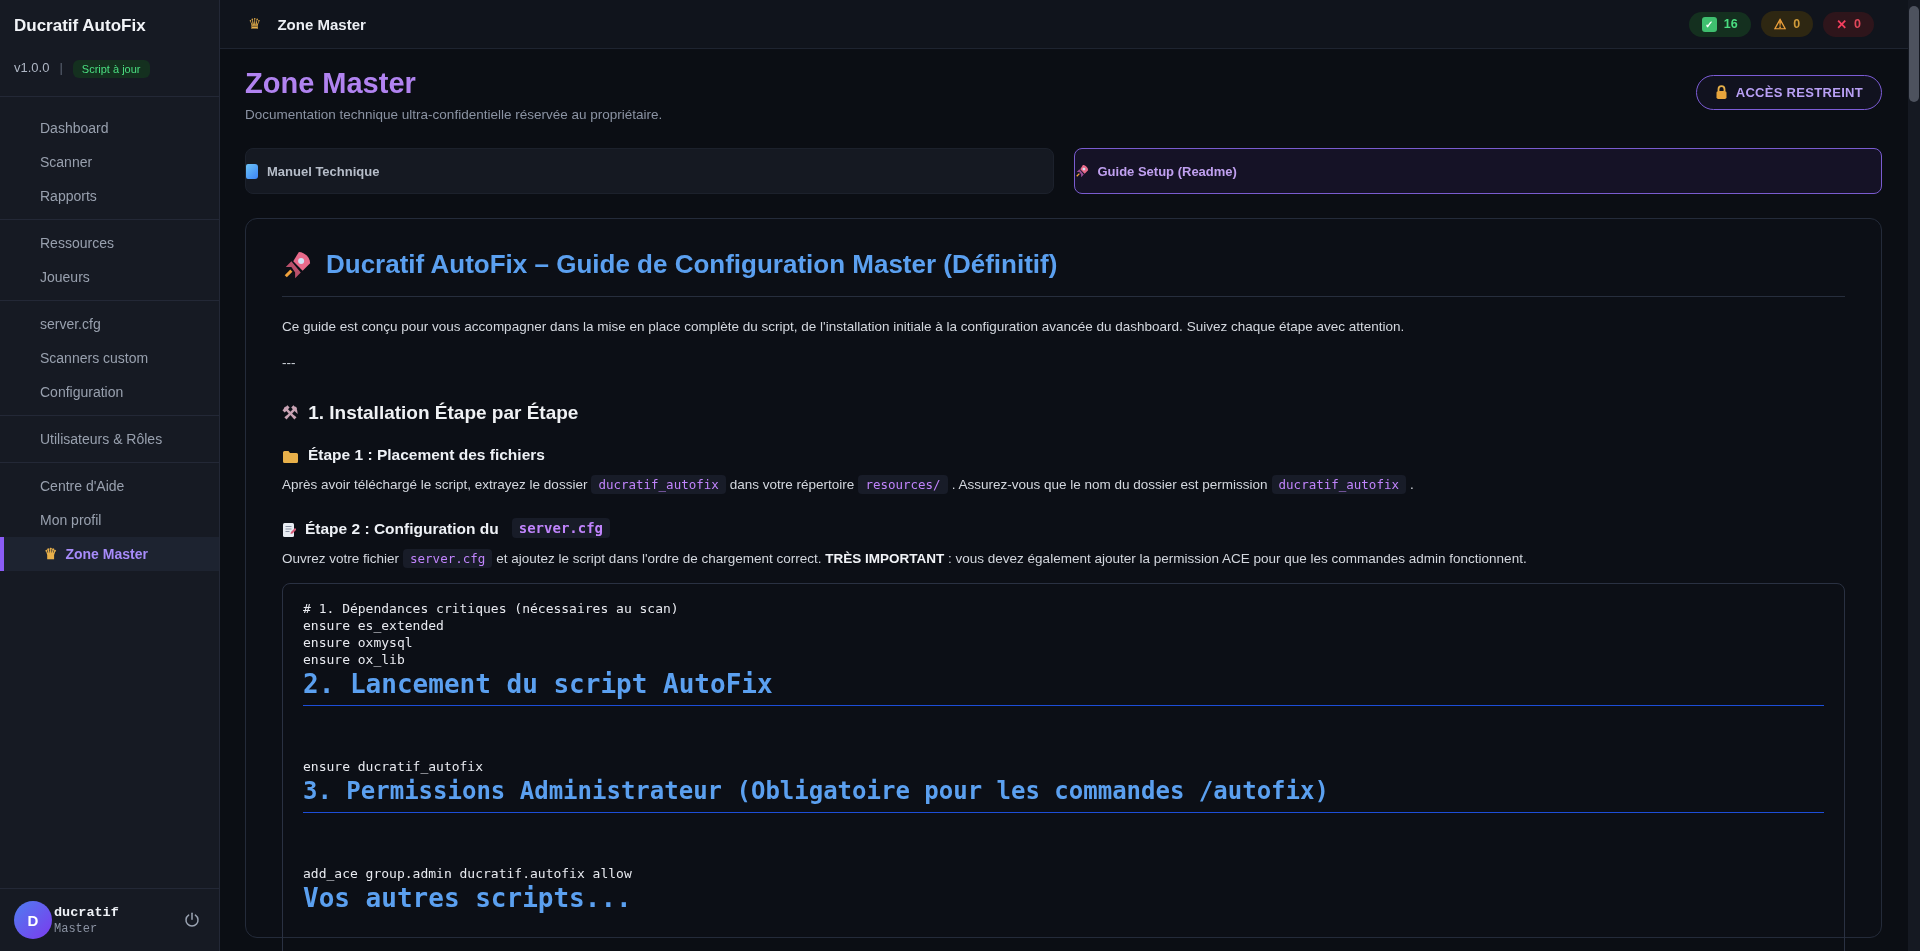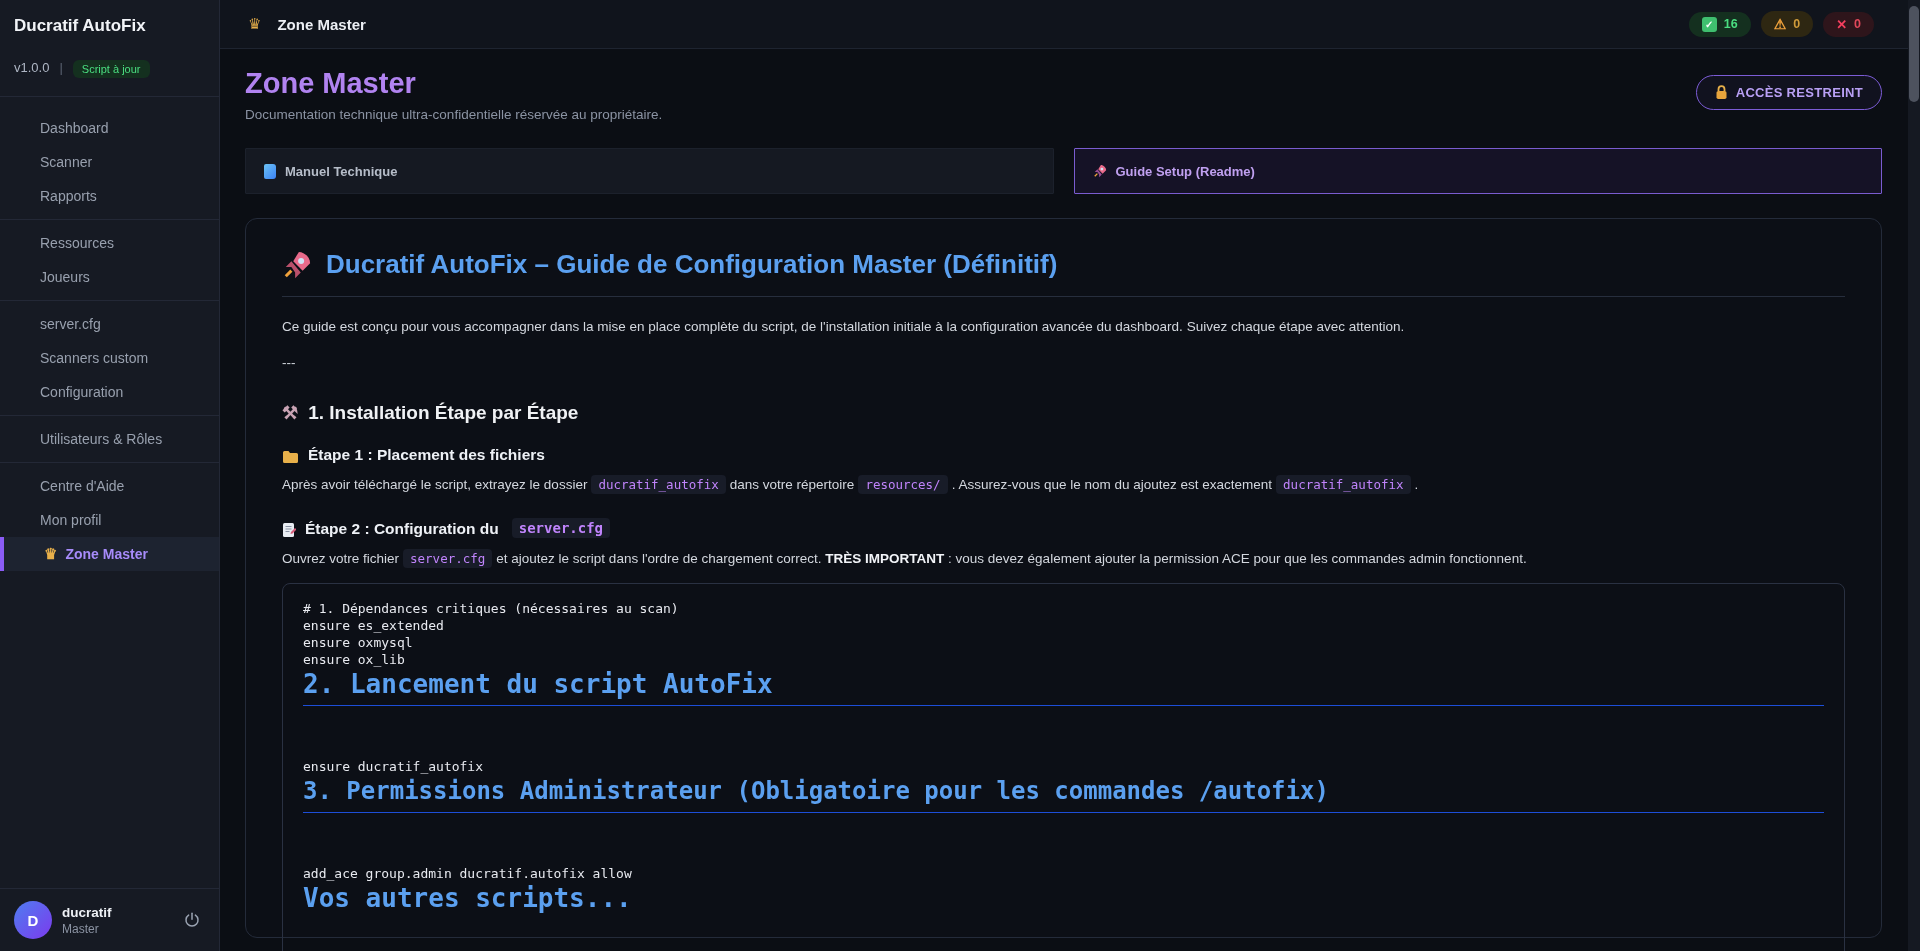--- a/index.html
+++ b/index.html
@@ -22,21 +22,21 @@
   .nav-item { height:34px; display:flex; align-items:center; padding-left:40px;
     font-size:14px; color:#98a0ae; cursor:pointer; }
   .nav-item.active { background:#1d2330; border-left:4px solid #8b5cf6; padding-left:40px;
     color:#a78bfa; font-weight:bold; }
   .crown { color:#e8b04a; font-size:15px; margin-right:8px; }
   .side-spacer { flex:1; }
   .user-box { border-top:1px solid #232836; padding:12px 14px; display:flex; align-items:center; }
   .avatar { width:38px; height:38px; border-radius:50%;
     background:linear-gradient(135deg,#4f7df0,#7c3aed); display:flex; align-items:center;
     justify-content:center; color:#fff; font-weight:bold; font-size:15px; flex-shrink:0; }
-  .user-meta { margin-left:10px; flex:1; }
+  .user-meta { margin-left:2px; flex:1;font-family:Liberation Mono, monospace; }
   .user-name { font-size:13.5px; font-weight:bold; color:#eef1f6; }
   .user-role { font-size:12px; color:#8b93a3; margin-top:2px; }
   .power-btn { background:none; border:none; cursor:pointer; padding:4px; }
 
   
   .main { flex:1; display:flex; flex-direction:column; position:relative; }
   .topbar { height:49px; background:#10141c; border-bottom:1px solid #1e2430;
     display:flex; align-items:center; padding:0 46px 0 28px; flex-shrink:0; }
   .topbar-title { font-size:15px; font-weight:bold; color:#eceff4; margin-left:8px; }
   .topbar-right { margin-left:auto; display:flex; gap:10px; align-items:center; }
@@ -54,22 +54,22 @@
   .page-head { display:flex; align-items:flex-start; justify-content:space-between; }
   .h1 { font-size:29px; font-weight:bold; color:#b183f0; }
   .subtitle { font-size:13.5px; color:#8b93a3; margin-top:7px; }
   .restricted-btn { margin-top:8px; display:flex; align-items:center; gap:8px;
     border:1px solid #7c5cd6; background:rgba(124,92,214,0.06); border-radius:999px;
     padding:9px 18px; font-size:13px; font-weight:bold; color:#b9a0f5; cursor:pointer;
     font-family:"Liberation Sans", sans-serif; letter-spacing:0.3px; }
   .lock-svg { display:block; }
 
   .tabs { display:flex; gap:20px; margin-top:26px; }
-  .tab { flex:1; height:46px; border-radius:1px; display:flex; align-items:center;
-    padding-left:18px; gap:9px; font-size:13px; font-weight:bold; cursor:pointer; }
+  .tab { flex:1; height:46px; border-radius:8px; display:flex; align-items:center;
+    gap:9px; font-size:13px; font-weight:bold; cursor:pointer; }
   .tab.inactive { background:#151922; border:1px solid #1c212c; color:#b6bdc9; }
   .tab.active { background:#151226; border:1px solid #7a5cd0; color:#c0a0f0; }
   .book-ic { width:12px; height:15px; border-radius:2px 3px 3px 2px;
     background:linear-gradient(135deg,#6cc3f5,#3b82f6); }
 
   .card { margin-top:24px; background:#0c0f16; border:1px solid #242b3a; border-radius:12px;
     padding:30px 36px; height:720px; }
   .card-title-row { display:flex; align-items:center; gap:14px; padding-bottom:16px;
     border-bottom:1px solid #272e3d; }
   .card-title { font-size:26px; font-weight:bold; color:#5ba0f0; }
@@ -233,21 +233,21 @@
           <span>1. Installation Étape par Étape</span>
         </div>
 
         <div class="h3">
           <svg class="ic" width="17" height="14" viewBox="0 0 17 14">
             <path d="M1 2.5A1.5 1.5 0 0 1 2.5 1h4l1.5 2h6.5A1.5 1.5 0 0 1 16 4.5v7A1.5 1.5 0 0 1 14.5 13h-12A1.5 1.5 0 0 1 1 11.5z" fill="#e8b04a"></path>
           </svg>
           <span>Étape 1 : Placement des fichiers</span>
         </div>
         <div class="p step-p">
-          <span>Après avoir téléchargé le script, extrayez le dossier</span><code class="chip">ducratif_autofix</code><span>dans votre répertoire</span><code class="chip">resources/</code><span>. Assurez-vous que le nom du ajoutez est exactement</span><code class="chip">ducratif_autofix</code><span>.</span>
+          <span>Après avoir téléchargé le script, extrayez le dossier</span><code class="chip">ducratif_autofix</code><span>dans votre répertoire</span><code class="chip">resources/</code><span>. Assurez-vous que le nom du dossier est permission</span><code class="chip">ducratif_autofix</code><span>.</span>
         </div>
 
         <div class="h3">
           <svg class="ic" width="14" height="16" viewBox="0 0 14 16">
             <rect x="1" y="1" width="11" height="14" rx="1.5" fill="#e9edf3"></rect>
             <path d="M3.5 4.5h6M3.5 7h6M3.5 9.5h4" stroke="#8a93a5" stroke-width="1"></path>
             <path d="M9 10l4-4 1.5 1.5-4 4-2 .5z" fill="#d85c7a"></path>
           </svg>
           <span>Étape 2 : Configuration du</span>
           <code class="chip lg">server.cfg</code>

